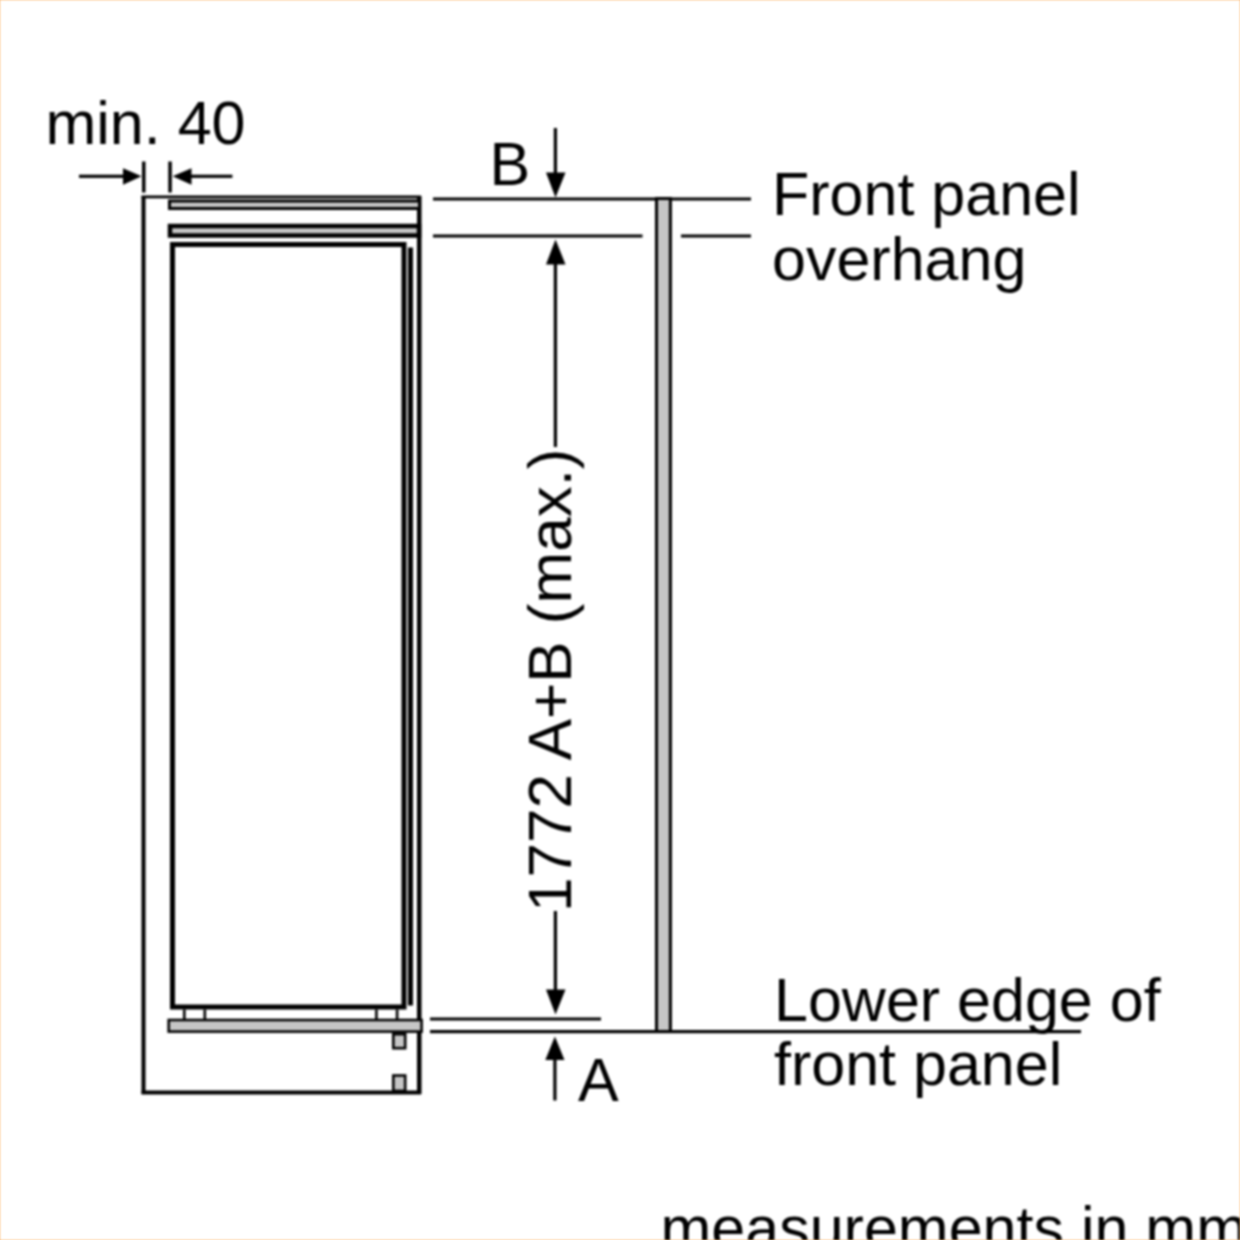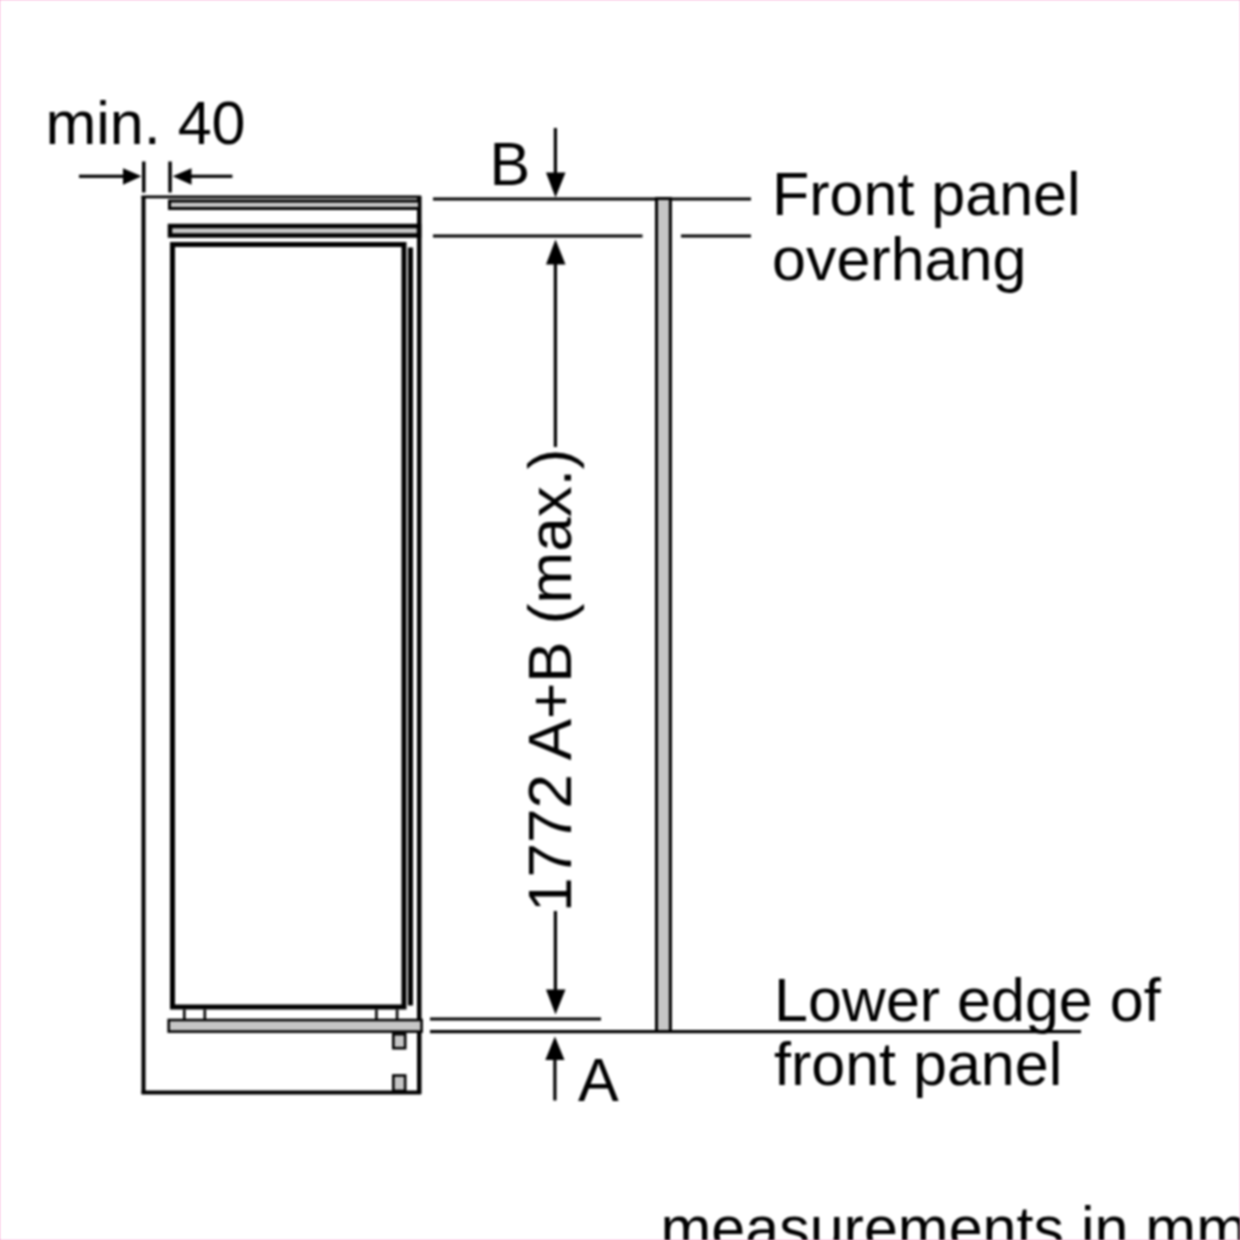--- a/index.html
+++ b/index.html
@@ -1,16 +1,16 @@
 <!DOCTYPE html>
 <html><head>
 <meta charset="utf-8">
 <style>
   html,body{margin:0;padding:0;background:#fff;}
-  .page{position:relative;width:1240px;height:1240px;background:#f9a8d4;overflow:hidden;}
+  .page{position:relative;width:1240px;height:1240px;background:#fdba74;overflow:hidden;}
   .blur{filter:blur(0.9px);}
   svg{display:block;}
   text{font-family:"Liberation Sans",sans-serif;fill:#000;}
 </style>
 </head>
 <body>
 <div class="page">
 <svg class="blur" width="1240" height="1240" viewBox="0 0 1240 1240">
   <rect x="0" y="0" width="1240" height="1240" fill="#ffffff"></rect>
   <g fill="#000000">

